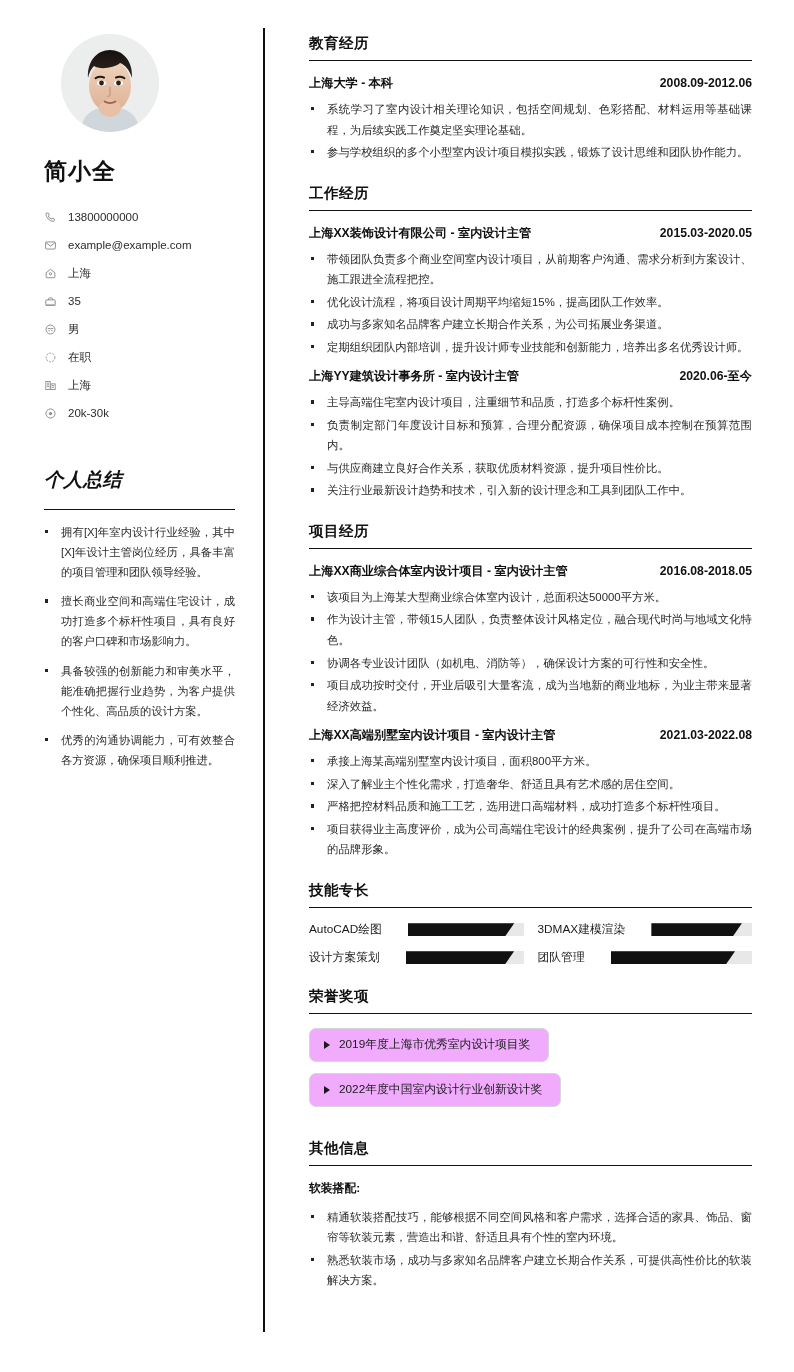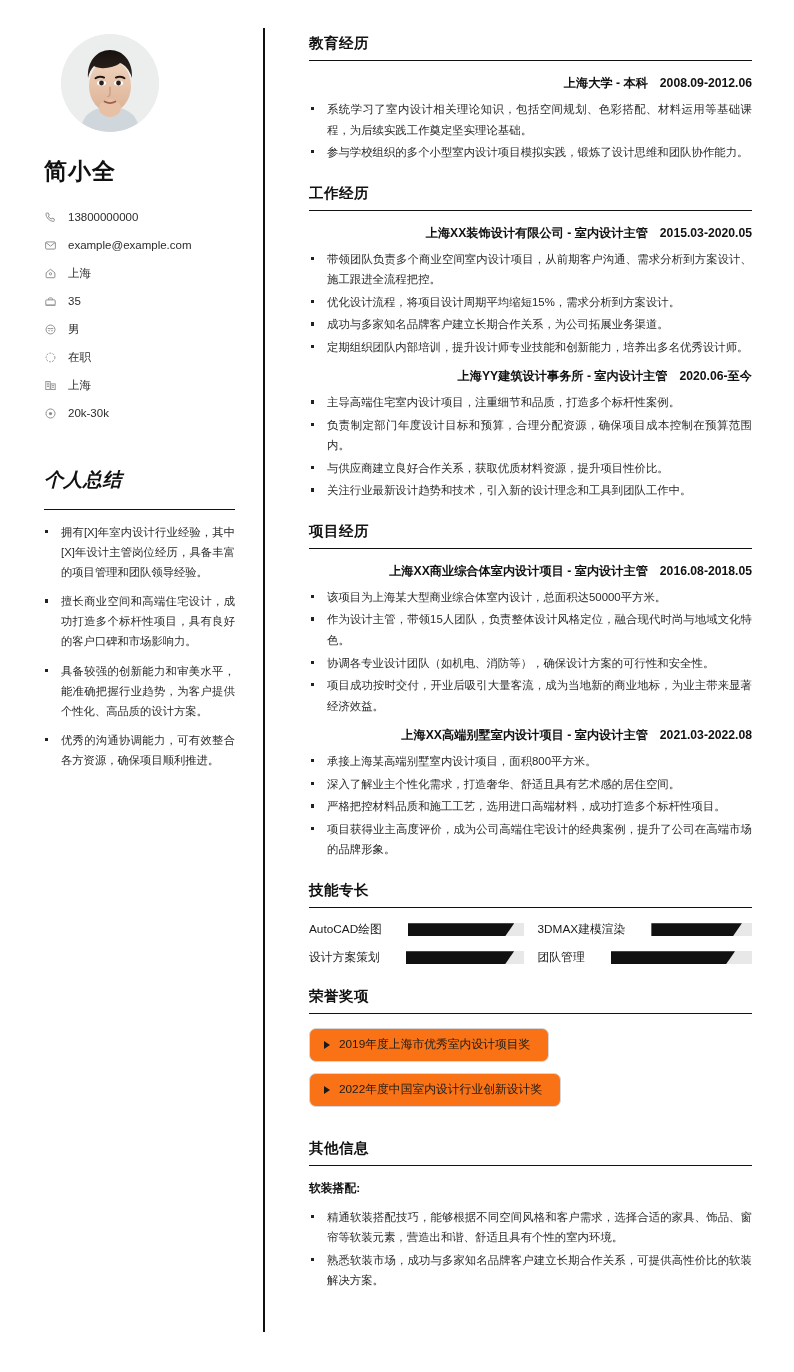--- a/index.html
+++ b/index.html
@@ -122,21 +122,21 @@
     font-weight: 700;
     color: #111;
     padding-bottom: 7px;
     border-bottom: 1.6px solid #111;
     margin-bottom: 14px;
     letter-spacing: 0.5px;
   }
   .entry { margin-bottom: 11px; }
   .entry-head {
     display: flex;
-    justify-content: flex-end;
+    justify-content: space-between;
     align-items: baseline;
     gap: 12px;
     margin-bottom: 7px;
   }
   .entry-title {
     font-size: 12.2px;
     font-weight: 700;
     color: #111;
   }
   .entry-date {
@@ -201,21 +201,21 @@
   .awards { margin-top: 4px; }
   .award-chip {
     display: inline-flex;
     align-items: center;
     gap: 9px;
     border: 1px solid #d5d7da;
     border-radius: 7px;
     padding: 8px 18px 8px 14px;
     font-size: 11.8px;
     color: #1a1a1a;
-    background: #f97316;
+    background: #f0abfc;
     margin-bottom: 11px;
   }
   .award-row { display: block; }
   .tri {
     width: 0; height: 0;
     border-left: 6.5px solid #1a1a1a;
     border-top: 4.5px solid transparent;
     border-bottom: 4.5px solid transparent;
     flex: 0 0 auto;
   }
@@ -392,21 +392,21 @@
     <section class="main-section">
       <div class="main-heading">工作经历</div>
 
       <div class="entry">
         <div class="entry-head">
           <span class="entry-title">上海XX装饰设计有限公司 - 室内设计主管</span>
           <span class="entry-date">2015.03-2020.05</span>
         </div>
         <ul class="bullets">
           <li>带领团队负责多个商业空间室内设计项目，从前期客户沟通、需求分析到方案设计、施工跟进全流程把控。</li>
-          <li>优化设计流程，将项目设计周期平均缩短15%，需求分析到方案设计。</li>
+          <li>优化设计流程，将项目设计周期平均缩短15%，提高团队工作效率。</li>
           <li>成功与多家知名品牌客户建立长期合作关系，为公司拓展业务渠道。</li>
           <li>定期组织团队内部培训，提升设计师专业技能和创新能力，培养出多名优秀设计师。</li>
         </ul>
       </div>
 
       <div class="entry">
         <div class="entry-head">
           <span class="entry-title">上海YY建筑设计事务所 - 室内设计主管</span>
           <span class="entry-date">2020.06-至今</span>
         </div>

